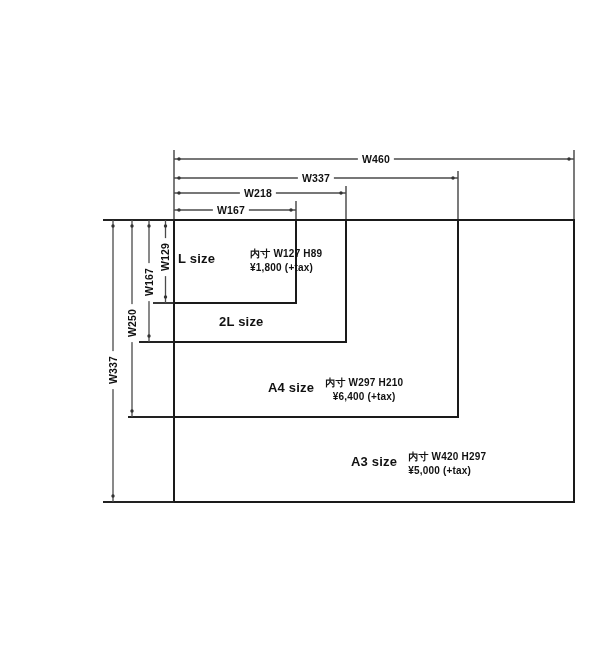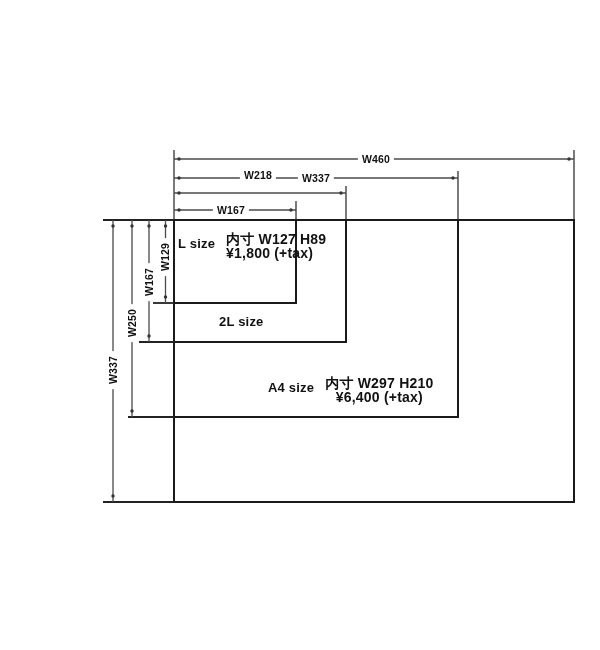--- a/index.html
+++ b/index.html
@@ -45,21 +45,21 @@
     color: #111111;
   }
   .frame-info .size-label {
     font-size: 13px;
     font-weight: bold;
     margin-top: 4px;
     letter-spacing: 0.2px;
   }
   .frame-info .details {
     margin-left: 11px;
-    font-size: 14px;
+    font-size: 10px;
     font-weight: bold;
     line-height: 14px;
     letter-spacing: 0.2px;
   }
 </style>
 </head>
 <body>
 
 <div class="canvas">
 
@@ -117,42 +117,49 @@
         <circle cx="89" cy="411" r="1.7"></circle>
       <circle cx="106" cy="226" r="1.7"></circle>
         <circle cx="106" cy="336" r="1.7"></circle>
       <circle cx="122.5" cy="226" r="1.7"></circle>
         <circle cx="122.5" cy="297" r="1.7"></circle>
     </g>
   </svg>
 
   <span class="dim-label" style="left:333px; top:159px;">W460</span>
   <span class="dim-label" style="left:273px; top:178px;">W337</span>
-  <span class="dim-label" style="left:215px; top:175px;">W218</span>
+  <span class="dim-label" style="left:215px; top:193px;">W218</span>
   <span class="dim-label" style="left:188px; top:210px;">W167</span>
 
   <span class="dim-label vertical" style="left:70px;  top:370px;">W337</span>
   <span class="dim-label vertical" style="left:89px;  top:323px;">W250</span>
   <span class="dim-label vertical" style="left:106px; top:282px;">W167</span>
   <span class="dim-label vertical" style="left:122px; top:257px;">W129</span>
 
-  <div class="frame-info" style="left:135px; top:232px;">
+  <div class="frame-info" style="left:135px; top:247px;gap:24px;">
     <span class="size-label">L size</span>
     <div class="details">
       <div>内寸 W127 H89</div>
       <div>¥1,800 (+tax)</div>
     </div>
   </div>
 
   <div class="frame-info" style="left:176px; top:310px;justify-content:space-between;">
     <span class="size-label">2L size</span>
   </div>
 
   <div class="frame-info" style="left:225px; top:376px;text-align:center;">
     <span class="size-label">A4 size</span>
     <div class="details">
       <div>内寸 W297 H210</div>
       <div>¥6,400 (+tax)</div>
     </div>
   </div>
 
+  <div class="frame-info" style="left:308px; top:450px;">
+    <span class="size-label">A3 size</span>
+    <div class="details">
+      <div>内寸 W420 H297</div>
+      <div>¥5,000 (+tax)</div>
+    </div>
+  </div>
 
 </div>
 
 </body></html>

